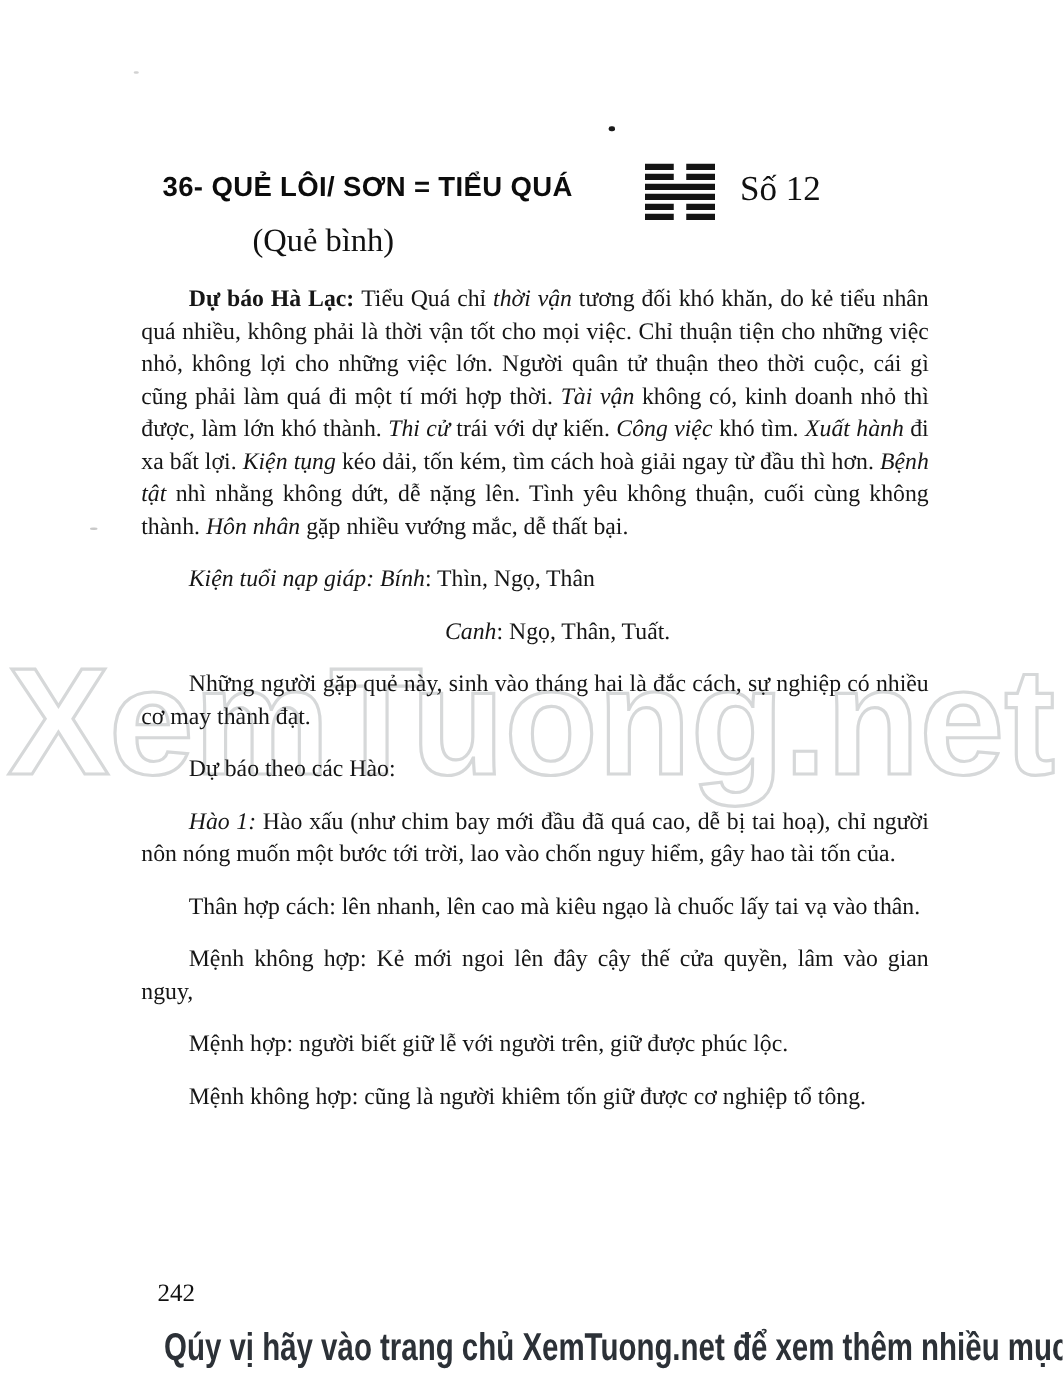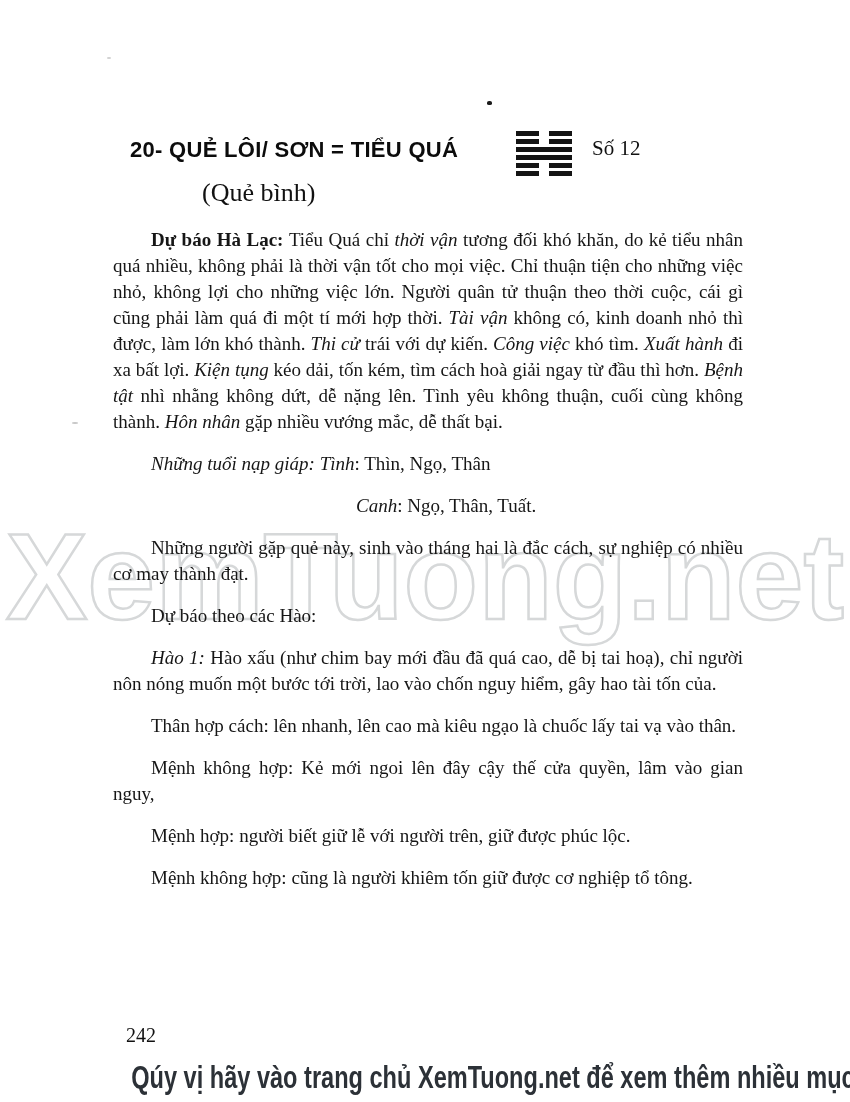--- a/index.html
+++ b/index.html
@@ -18,21 +18,21 @@
     color:#0c0c0c;white-space:nowrap;
   }
   .hexagram{
     position:absolute;left:516px;top:131px;width:56px;
   }
   .hx-row{height:5px;margin-bottom:3px;background:#141414;}
   .hx-row.broken{background:none;display:flex;justify-content:space-between;}
   .hx-row.broken span{display:block;width:23px;height:5px;background:#141414;}
   .quote-number{
     position:absolute;left:592px;top:136px;
-    font-size:21px;color:#111;white-space:nowrap;
+    font-size:28px;color:#111;white-space:nowrap;
   }
   .subtitle{
     position:absolute;left:202px;top:178px;
     font-size:26px;color:#111;white-space:nowrap;
   }
   .watermark{
     position:absolute;left:0;top:484px;width:100%;
     text-align:center;z-index:0;
     font-family:"Liberation Sans","DejaVu Sans",sans-serif;
     font-weight:bold;font-size:122px;line-height:1;
@@ -66,21 +66,21 @@
   .speck{position:absolute;background:#1a1a1a;border-radius:40%;}
   .speck.dot{left:487px;top:101px;width:5px;height:4px;}
   .speck.faint-a{left:72px;top:422px;width:6px;height:2px;background:#c9c9c9;}
   .speck.faint-b{left:107px;top:57px;width:4px;height:2px;background:#d2d2d2;}
 </style>
 </head>
 <body>
 
 <div class="watermark">XemTuong.net</div>
 
-<div class="page-title">20- QUẺ LÔI/ SƠN = TIỂU QUÁ</div>
+<div class="page-title">36- QUẺ LÔI/ SƠN = TIỂU QUÁ</div>
 <div class="hexagram">
     <div class="hx-row broken">
       <span></span>
       <span></span>
     </div>
     <div class="hx-row broken">
       <span></span>
       <span></span>
     </div>
     <div class="hx-row solid"></div>
@@ -96,21 +96,21 @@
   </div>
 <div class="quote-number">Số 12</div>
 <div class="subtitle">(Quẻ bình)</div>
 
 <div class="speck dot"></div>
 <div class="speck faint-a"></div>
 <div class="speck faint-b"></div>
 
 <div class="body-text">
     <p class="indent"><span style="font-weight: bold;">Dự báo Hà Lạc: </span><span>Tiểu Quá chỉ </span><span style="font-style: italic;">thời vận</span><span> tương đối khó khăn, do kẻ tiểu nhân quá nhiều, không phải là thời vận tốt cho mọi việc. Chỉ thuận tiện cho những việc nhỏ, không lợi cho những việc lớn. Người quân tử thuận theo thời cuộc, cái gì cũng phải làm quá đi một tí mới hợp thời. </span><span style="font-style: italic;">Tài vận</span><span> không có, kinh doanh nhỏ thì được, làm lớn khó thành. </span><span style="font-style: italic;">Thi cử</span><span> trái với dự kiến. </span><span style="font-style: italic;">Công việc</span><span> khó tìm. </span><span style="font-style: italic;">Xuất hành</span><span> đi xa bất lợi. </span><span style="font-style: italic;">Kiện tụng</span><span> kéo dải, tốn kém, tìm cách hoà giải ngay từ đầu thì hơn. </span><span style="font-style: italic;">Bệnh tật</span><span> nhì nhằng không dứt, dễ nặng lên. Tình yêu không thuận, cuối cùng không thành. </span><span style="font-style: italic;">Hôn nhân</span><span> gặp nhiều vướng mắc, dễ thất bại.</span></p>
-    <p class="indent"><span style="font-style: italic;">Những tuổi nạp giáp: Tình</span><span>: Thìn, Ngọ, Thân</span></p>
+    <p class="indent"><span style="font-style: italic;">Kiện tuổi nạp giáp: Bính</span><span>: Thìn, Ngọ, Thân</span></p>
     <p class="center"><span style="font-style: italic;">Canh</span><span>: Ngọ, Thân, Tuất.</span></p>
     <p class="indent"><span>Những người gặp quẻ này, sinh vào tháng hai là đắc cách, sự nghiệp có nhiều cơ may thành đạt.</span></p>
     <p class="indent"><span>Dự báo theo các Hào:</span></p>
     <p class="indent"><span style="font-style: italic;">Hào 1:</span><span> Hào xấu (như chim bay mới đầu đã quá cao, dễ bị tai hoạ), chỉ người nôn nóng muốn một bước tới trời, lao vào chốn nguy hiểm, gây hao tài tốn của.</span></p>
     <p class="indent"><span>Thân hợp cách: lên nhanh, lên cao mà kiêu ngạo là chuốc lấy tai vạ vào thân.</span></p>
     <p class="indent"><span>Mệnh không hợp: Kẻ mới ngoi lên đây cậy thế cửa quyền, lâm vào gian nguy,</span></p>
     <p class="indent"><span>Mệnh hợp: người biết giữ lễ với người trên, giữ được phúc lộc.</span></p>
     <p class="indent"><span>Mệnh không hợp: cũng là người khiêm tốn giữ được cơ nghiệp tổ tông.</span></p>
   </div>
 

